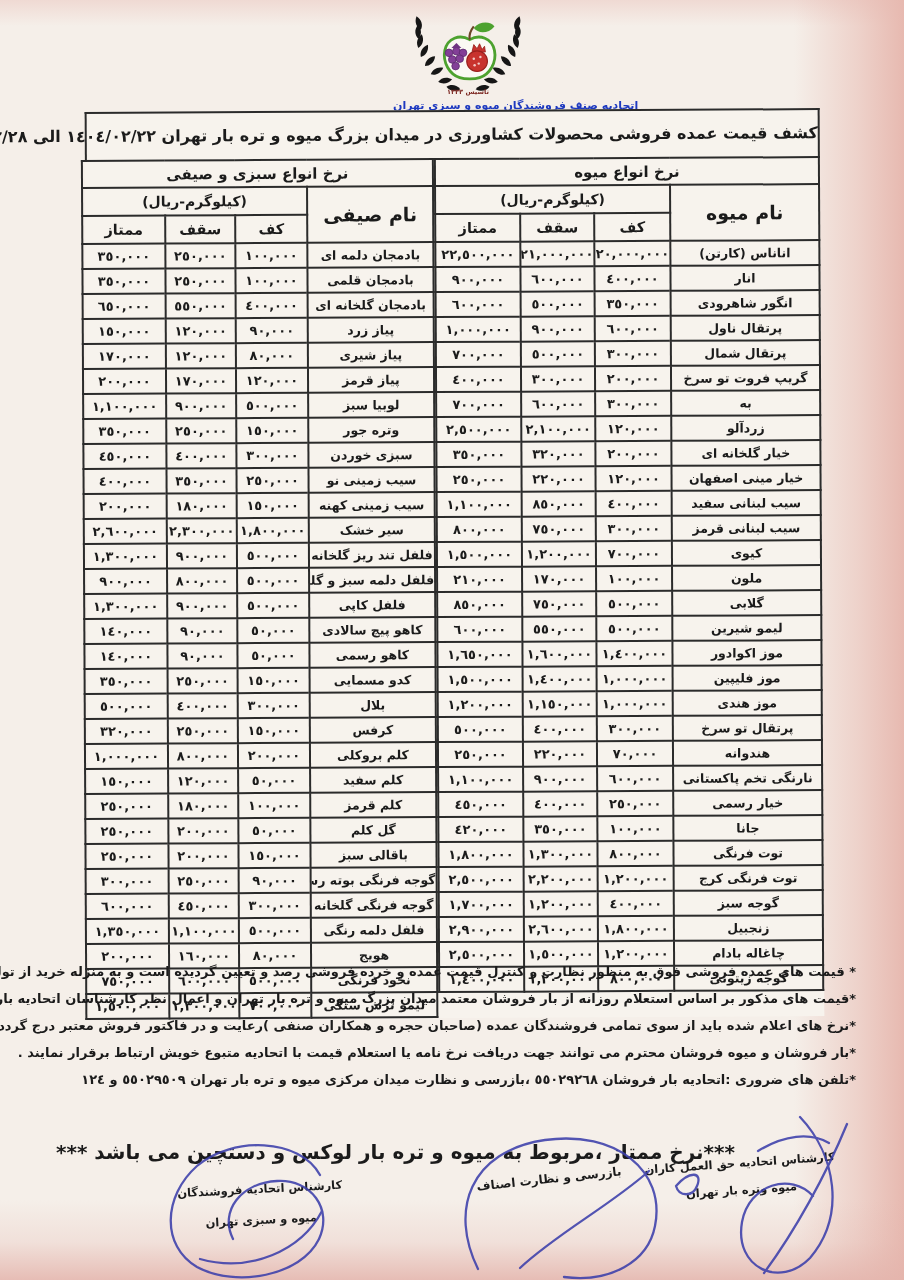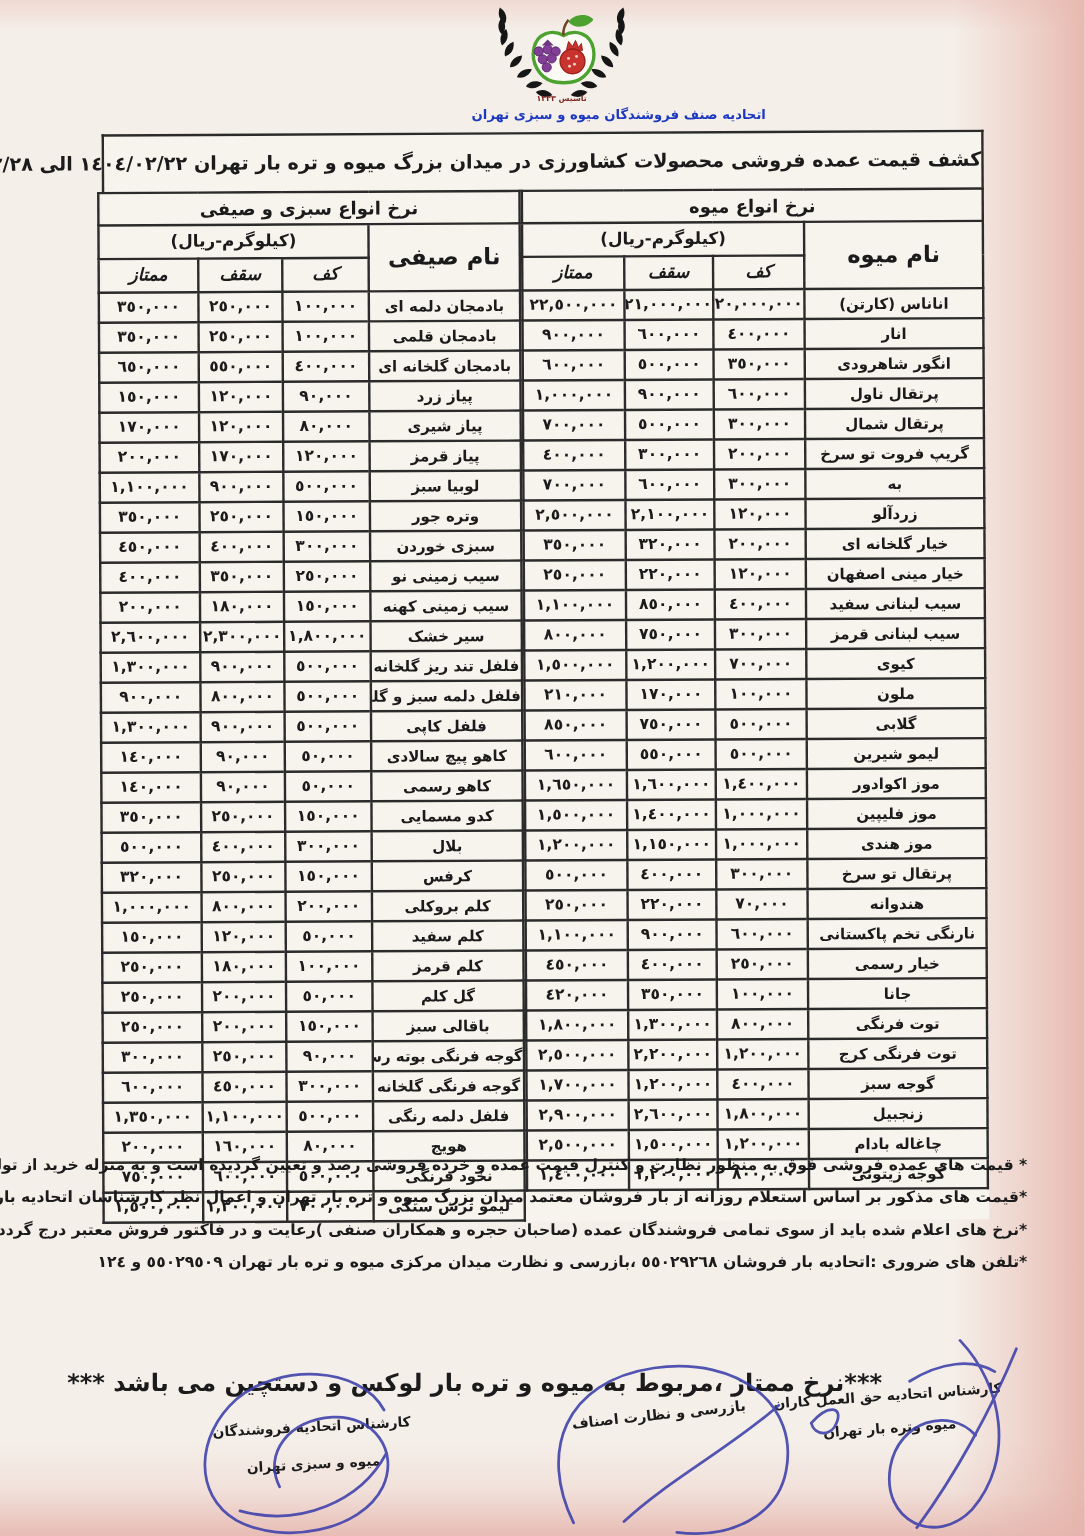--- a/index.html
+++ b/index.html
@@ -8,41 +8,41 @@
     background:#f5efe9;
     font-family:"DejaVu Sans",sans-serif;
     color:#1b1b1b;
   }
   .tint{position:absolute;inset:0;pointer-events:none;}
   .tint-right{background:linear-gradient(to left,#e7b9b0 0,rgba(231,185,176,.55) 45px,rgba(231,185,176,0) 110px);}
   .tint-bottom{background:linear-gradient(to top,rgba(228,180,172,.85) 0,rgba(228,180,172,.25) 38px,rgba(228,180,172,0) 80px);}
   .tint-top{background:linear-gradient(to bottom,rgba(236,203,196,.6) 0,rgba(236,203,196,0) 26px);}
 
   
-  .logo{position:absolute;top:4px;left:393px;width:150px;text-align:left;}
+  .logo{position:absolute;top:14px;left:393px;width:150px;text-align:left;}
   .logo svg{display:block;margin:0 auto;}
   .logo-org{font-size:11px;font-weight:bold;color:#1d39c0;margin-top:-1px;white-space:nowrap;}
 
   
   .price-table{position:absolute;top:110px;right:82px;width:735px;transform:rotate(-0.3deg);background:#f7f3ed;}
   .table-title{
     border:2.5px solid #2b2b2b;border-bottom:none;height:46px;line-height:46px;
     text-align:center;font-weight:bold;font-size:16px;white-space:nowrap;
   }
   .sections{display:flex;align-items:flex-start;}
   table{border-collapse:collapse;table-layout:fixed;}
   .fruit{width:384px;}
   .veg{width:351px;}
   th,td{
     border:2px solid #2b2b2b;font-weight:bold;text-align:center;vertical-align:middle;
     padding:0;height:23px;overflow:hidden;white-space:nowrap;
   }
   th.sec{height:25px;font-size:15px;}
   th.unit{height:26px;font-size:14px;}
-  tr.colh th{height:26px;font-size:14.5px;font-style:italic;}
+  tr.colh th{height:26px;font-size:14.5px;}
   th.name-h{font-size:19px;}
   td{font-size:13px;}
   td.name{font-size:12.5px;}
 
   
   .notes{position:absolute;top:958px;right:48px;left:36px;text-align:right;}
   .note-line{font-size:13px;font-weight:bold;line-height:27px;white-space:nowrap;}
   .premium-note{
     position:absolute;top:1140px;right:169px;font-size:20px;font-weight:bold;white-space:nowrap;
   }
@@ -531,20 +531,21 @@
           </tr>
         </tbody>
     </table>
   </div>
 </div>
 
 <div class="notes" dir="rtl">
     <div class="note-line">* قیمت های عمده فروشی فوق  به منظور نظارت و کنترل قیمت عمده و خرده فروشی رصد و تعیین گردیده است و به منزله خرید از تولید کننده نمی باشد.</div>
     <div class="note-line">*قیمت های مذکور بر اساس استعلام روزانه از بار فروشان معتمد میدان بزرگ میوه و تره بار تهران و اعمال نظر کارشناسان اتحادیه بار فروشان،جهاد کشاورزی و</div>
     <div class="note-line">*نرخ های اعلام شده باید از سوی تمامی فروشندگان عمده (صاحبان حجره و همکاران صنفی )رعایت و در فاکتور فروش معتبر درج گردد.</div>
+    <div class="note-line">*بار فروشان و میوه فروشان محترم می توانند جهت دریافت نرخ نامه یا استعلام قیمت با اتحادیه متبوع خویش ارتباط برقرار نمایند .</div>
     <div class="note-line">*تلفن های ضروری :اتحادیه بار فروشان ٥٥٠٢٩٢٦٨  ،بازرسی و نظارت میدان مرکزی میوه و تره بار تهران ٥٥٠٢٩٥٠٩  و  ١٢٤</div>
   </div>
 <div class="premium-note" dir="rtl">***نرخ ممتاز ،مربوط به میوه و تره بار لوکس و دستچین می باشد ***</div>
 
 <div class="sig sig-right" dir="rtl">
   <div>کارشناس اتحادیه حق العمل کاران</div>
   <div>میوه وتره بار تهران</div>
 </div>
 <div class="sig sig-center" dir="rtl">
   <div>بازرسی و نظارت اصناف</div>

